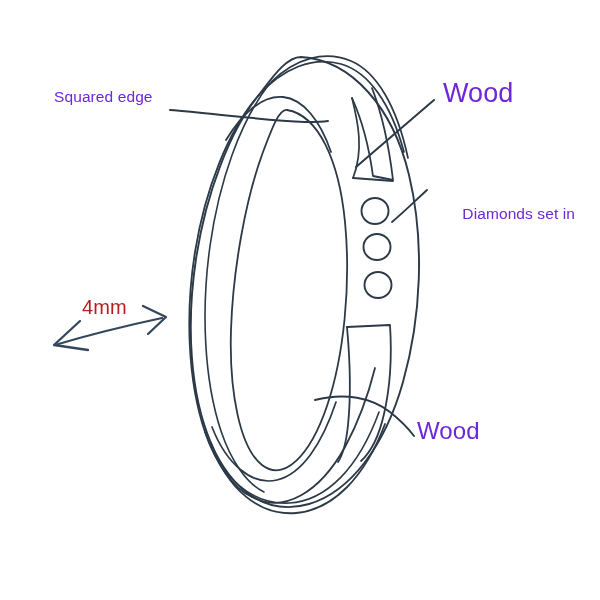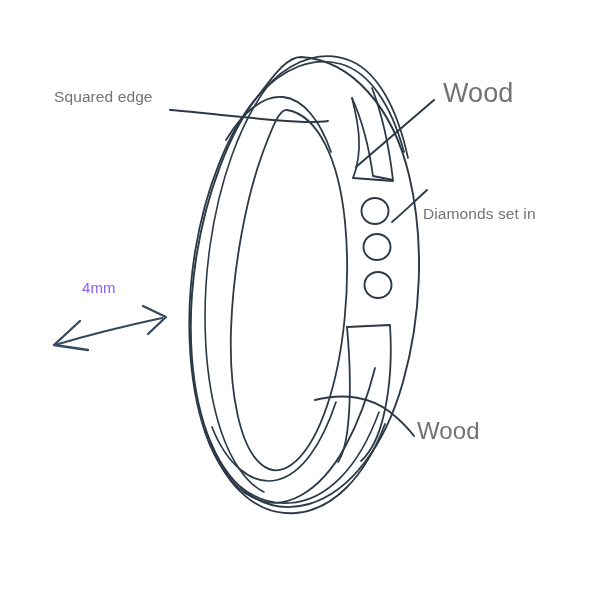--- a/index.html
+++ b/index.html
@@ -19,47 +19,47 @@
   }
   #sketch {
     position: absolute;
     left: 0;
     top: 0;
     width: 600px;
     height: 600px;
   }
   .lbl {
     position: absolute;
-    color: #737373;
+    color: #6d28d9;
     white-space: pre;
     line-height: 1.18;
     letter-spacing: 0.1px;
   }
   .lbl-squared-edge {
     left: 54px;
     top: 88px;
     font-size: 15.5px;
   }
   .lbl-wood-top {
     left: 443px;
     top: 78px;
     font-size: 27px;
   }
   .lbl-diamonds {
     left: 423px;
     top: 168px;
     font-size: 15.5px;
-    text-align: left;
+    text-align: right;
     width: 152px;
   }
   .lbl-4mm {
     left: 82px;
-    top: 279px;
-    font-size: 15px;
-    color: #8b5cf6;
+    top: 296px;
+    font-size: 20px;
+    color: #b91c1c;
   }
   .lbl-wood-bottom {
     left: 417px;
     top: 417px;
     font-size: 24px;
   }
 </style>
 </head>
 <body>
 

